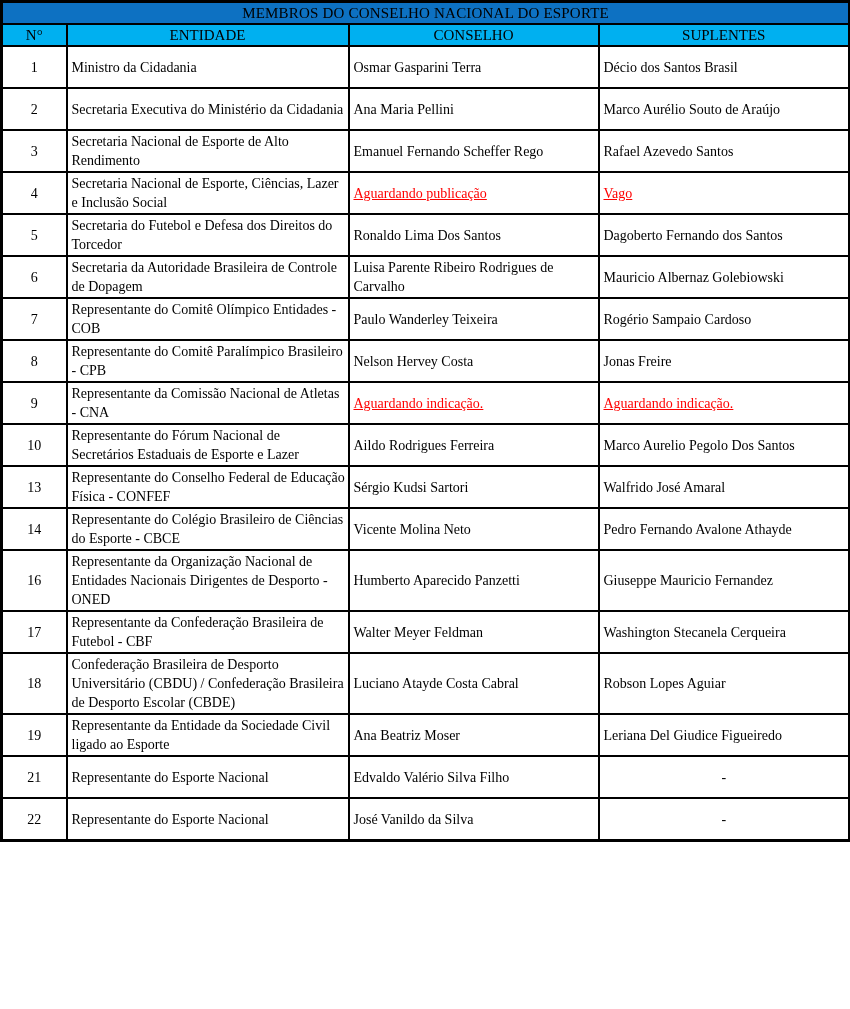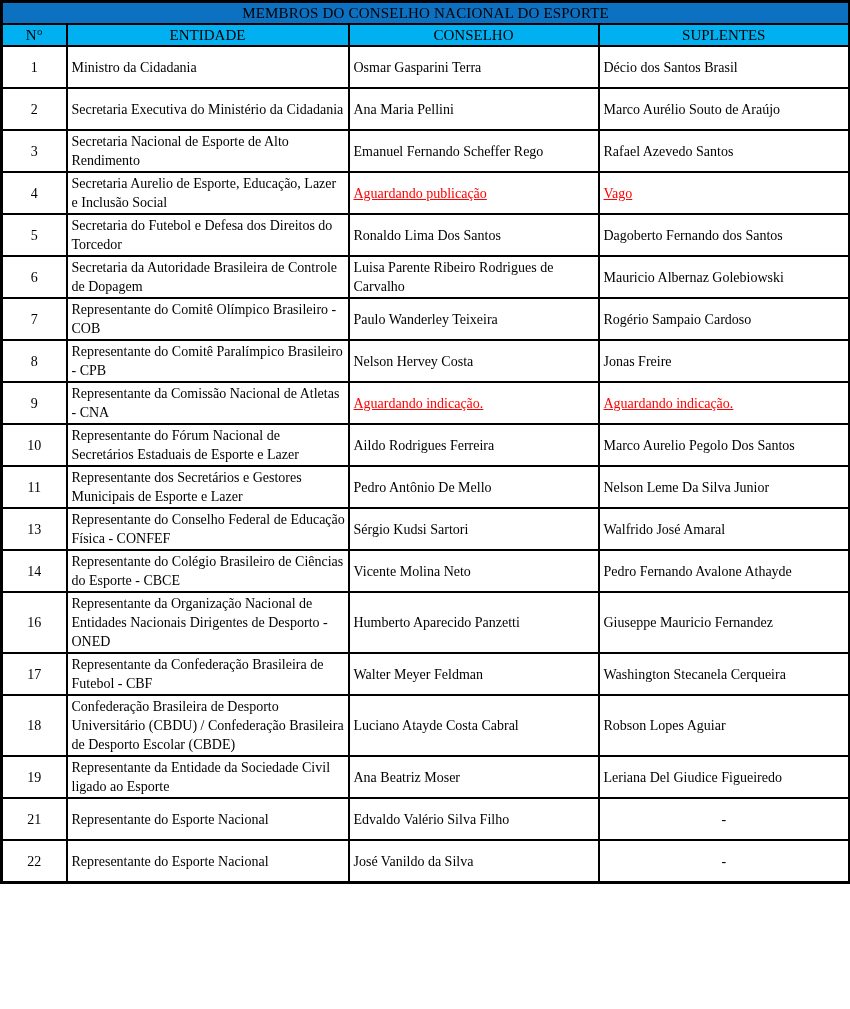--- a/index.html
+++ b/index.html
@@ -110,39 +110,39 @@
         <td class="person">Marco Aurélio Souto de Araújo</td>
       </tr>
       <tr>
         <td class="n">3</td>
         <td class="ent">Secretaria Nacional de Esporte de Alto Rendimento</td>
         <td class="person">Emanuel Fernando Scheffer Rego</td>
         <td class="person">Rafael Azevedo Santos</td>
       </tr>
       <tr>
         <td class="n">4</td>
-        <td class="ent">Secretaria Aurelio de Esporte, Educação, Lazer e Inclusão Social</td>
+        <td class="ent">Secretaria Nacional de Esporte, Ciências, Lazer e Inclusão Social</td>
         <td class="person red">Aguardando publicação</td>
         <td class="person red">Vago</td>
       </tr>
       <tr>
         <td class="n">5</td>
         <td class="ent">Secretaria do Futebol e Defesa dos Direitos do Torcedor</td>
         <td class="person">Ronaldo Lima Dos Santos</td>
         <td class="person">Dagoberto Fernando dos Santos</td>
       </tr>
       <tr>
         <td class="n">6</td>
         <td class="ent">Secretaria da Autoridade Brasileira de Controle de Dopagem</td>
         <td class="person">Luisa Parente Ribeiro Rodrigues de Carvalho</td>
         <td class="person">Mauricio Albernaz Golebiowski</td>
       </tr>
       <tr>
         <td class="n">7</td>
-        <td class="ent">Representante do Comitê Olímpico Brasileiro - COB</td>
+        <td class="ent">Representante do Comitê Olímpico Entidades - COB</td>
         <td class="person">Paulo Wanderley Teixeira</td>
         <td class="person">Rogério Sampaio Cardoso</td>
       </tr>
       <tr>
         <td class="n">8</td>
         <td class="ent">Representante do Comitê Paralímpico Brasileiro - CPB</td>
         <td class="person">Nelson Hervey Costa</td>
         <td class="person">Jonas Freire</td>
       </tr>
       <tr>
@@ -151,26 +151,20 @@
         <td class="person red">Aguardando indicação.</td>
         <td class="person red">Aguardando indicação.</td>
       </tr>
       <tr>
         <td class="n">10</td>
         <td class="ent">Representante do Fórum Nacional de Secretários Estaduais de Esporte e Lazer</td>
         <td class="person">Aildo Rodrigues Ferreira</td>
         <td class="person">Marco Aurelio Pegolo Dos Santos</td>
       </tr>
       <tr>
-        <td class="n">11</td>
-        <td class="ent">Representante dos Secretários e Gestores Municipais de Esporte e Lazer</td>
-        <td class="person">Pedro Antônio De Mello</td>
-        <td class="person">Nelson Leme Da Silva Junior</td>
-      </tr>
-      <tr>
         <td class="n">13</td>
         <td class="ent">Representante do Conselho Federal de Educação Física - CONFEF</td>
         <td class="person">Sérgio Kudsi Sartori</td>
         <td class="person">Walfrido José Amaral</td>
       </tr>
       <tr>
         <td class="n">14</td>
         <td class="ent">Representante do Colégio Brasileiro de Ciências do Esporte - CBCE</td>
         <td class="person">Vicente Molina Neto</td>
         <td class="person">Pedro Fernando Avalone Athayde</td>

